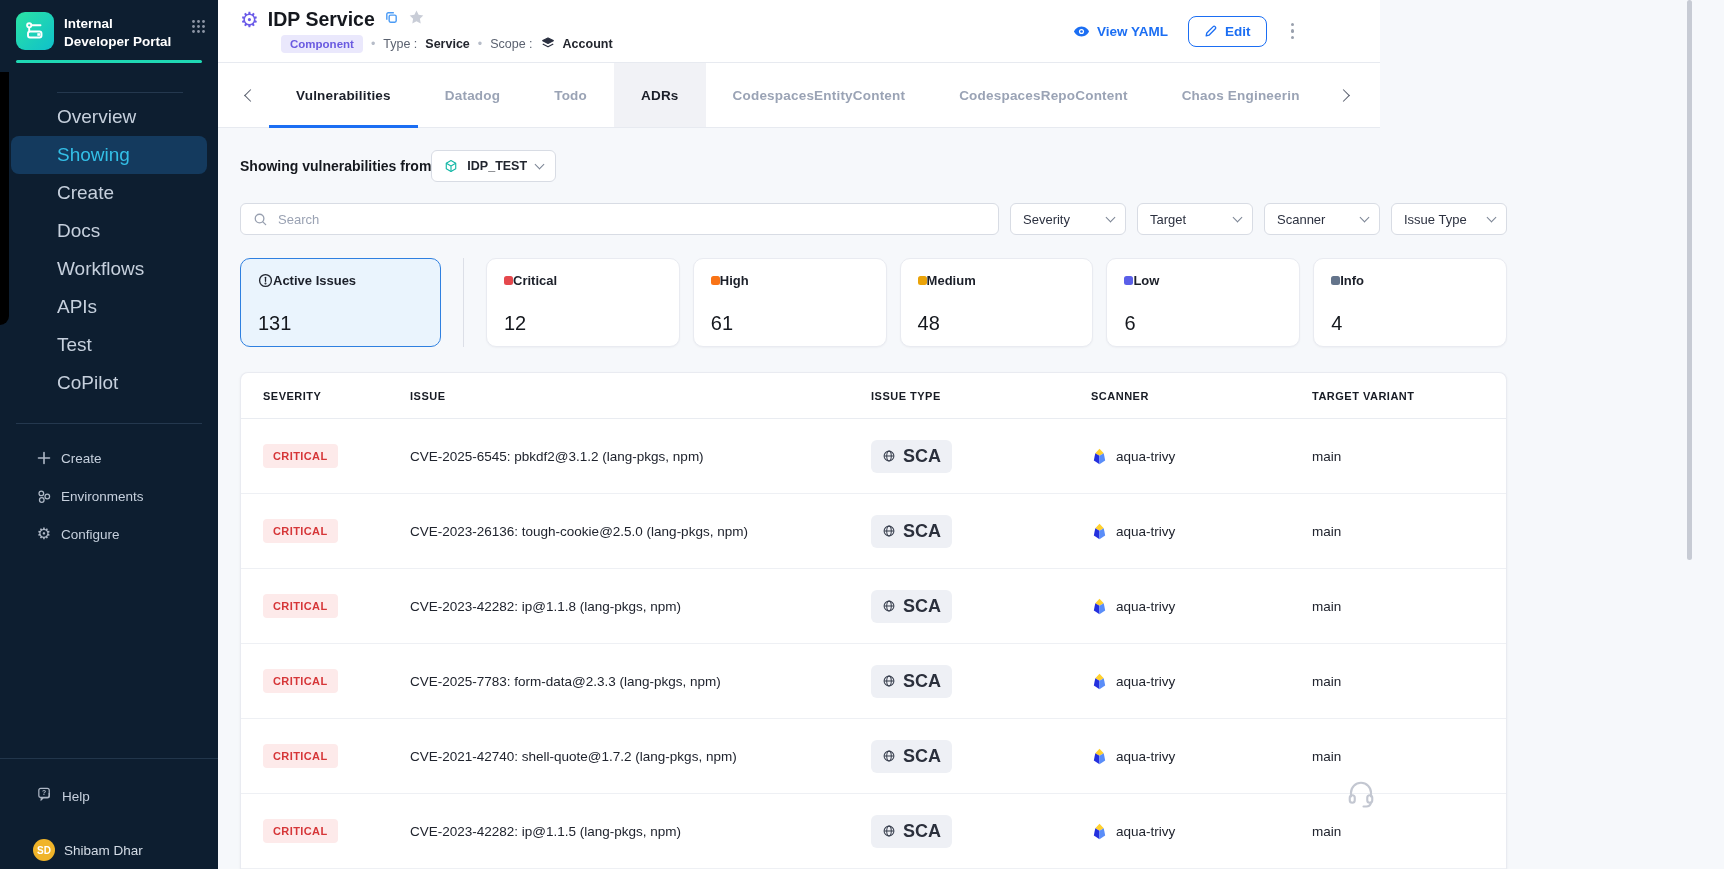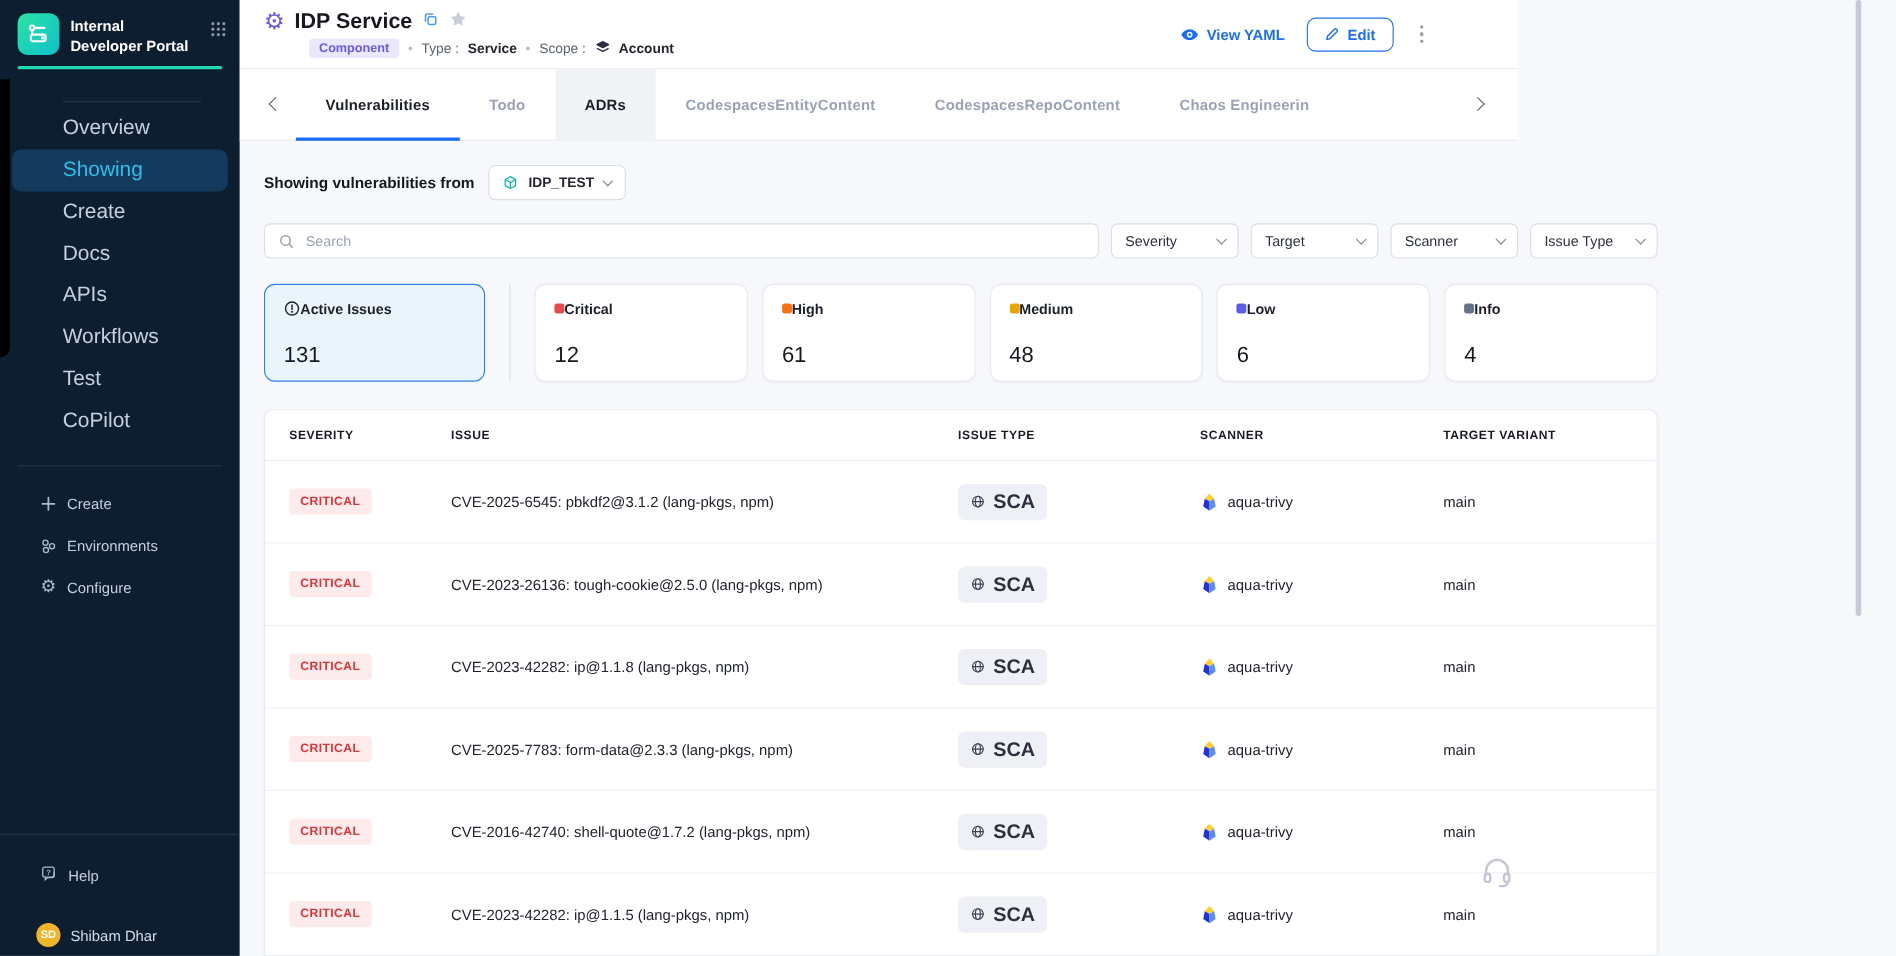--- a/index.html
+++ b/index.html
@@ -76,21 +76,21 @@
   .tab-scroll.left { margin-right:8px; }
   .tab-scroll.right { margin-left:auto; }
   .tab { display:flex; align-items:center; padding:0 27px; font-size:13.5px; font-weight:bold;
     letter-spacing:.2px; color:#9aa3b5; position:relative; white-space:nowrap; cursor:pointer; }
   .tab.active { color:#1b1f29; }
   .tab.active::after { content:""; position:absolute; left:0; right:0; bottom:-1px; height:3px; background:#1b6ef3; }
   .tab.highlighted { background:#f1f2f6; color:#1b1f29; }
 
   .content { padding:22px 0 0 22px; width:1289px; }
 
-  .showing-row { display:flex; align-items:center; gap:13px; margin-bottom:21px; }
+  .showing-row { display:flex; align-items:center; margin-bottom:21px; }
   .showing-label { font-size:14px; font-weight:bold; color:#15181e; }
   .source-select { height:32px; display:flex; align-items:center; gap:9px; background:#fff;
     border:1px solid #d8dce4; border-radius:6px; padding:0 12px; font-size:12.5px;
     font-weight:bold; color:#22262f; cursor:pointer; }
 
   .filter-row { display:flex; gap:11px; margin-bottom:23px; width:1267px; }
   .search-box { flex:0 0 759px; height:32px; background:#fff; border:1px solid #d8dce4;
     border-radius:6px; display:flex; align-items:center; gap:8px; padding:0 12px; }
   .search-box input { flex:1; border:none; outline:none; font-size:13px; color:#333;
     font-family:"Liberation Sans", sans-serif; background:transparent; }
@@ -171,22 +171,22 @@
     </div>
     <div class="brand-underline"></div>
 
     <div class="side-divider short"></div>
 
     <nav class="nav">
       <div class="nav-item">Overview</div>
       <div class="nav-item active">Showing</div>
       <div class="nav-item">Create</div>
       <div class="nav-item">Docs</div>
+      <div class="nav-item">Workflows</div>
       <div class="nav-item">APIs</div>
-      <div class="nav-item">Workflows</div>
       <div class="nav-item">Test</div>
       <div class="nav-item">CoPilot</div>
     </nav>
 
     <div class="side-divider mid"></div>
 
     <div class="actions">
       <div class="action-item">
         <span class="ico">
           <svg width="14" height="14" viewBox="0 0 14 14" stroke="#aeb8c6" stroke-width="1.6" stroke-linecap="round">
@@ -288,20 +288,21 @@
             <span></span>
             <span></span>
             <span></span>
           </div>
       </div>
     </header>
 
     <div class="tabbar">
       <span class="tab-scroll left"><span class="chev big left"></span></span>
       <div class="tab active">Vulnerabilities</div>
+      <div class="tab">Datadog</div>
       <div class="tab">Todo</div>
       <div class="tab highlighted">ADRs</div>
       <div class="tab">CodespacesEntityContent</div>
       <div class="tab">CodespacesRepoContent</div>
       <div class="tab">Chaos Engineerin</div>
       <span class="tab-scroll right"><span class="chev big right"></span></span>
     </div>
 
     <div class="content">
 
@@ -485,21 +486,21 @@
                 <polygon points="6,7.5 12,11 12,23 4,17.5" fill="#2430de"></polygon>
                 <polygon points="18,7.5 12,11 12,23 20,17.5" fill="#5a8df8"></polygon>
               </svg>
               <span>aqua-trivy</span>
             </span>
           <span>main</span>
         </div>
 
         <div class="t-row">
           <span><span class="sev-badge">CRITICAL</span></span>
-          <span>CVE-2016-42740: shell-quote@1.7.2 (lang-pkgs, npm)</span>
+          <span>CVE-2021-42740: shell-quote@1.7.2 (lang-pkgs, npm)</span>
           <span><span class="type-chip">
                 <svg width="14" height="14" viewBox="0 0 16 16" fill="none" stroke="#3a4150" stroke-width="1.2">
                   <circle cx="8" cy="8" r="5.6"></circle>
                   <path d="M2.4 8h11.2"></path>
                   <ellipse cx="8" cy="8" rx="2.6" ry="5.6"></ellipse>
                 </svg>
                 <span>SCA</span>
               </span></span>
           <span class="scanner-cell">
               <svg width="17" height="17" viewBox="0 0 24 24">

